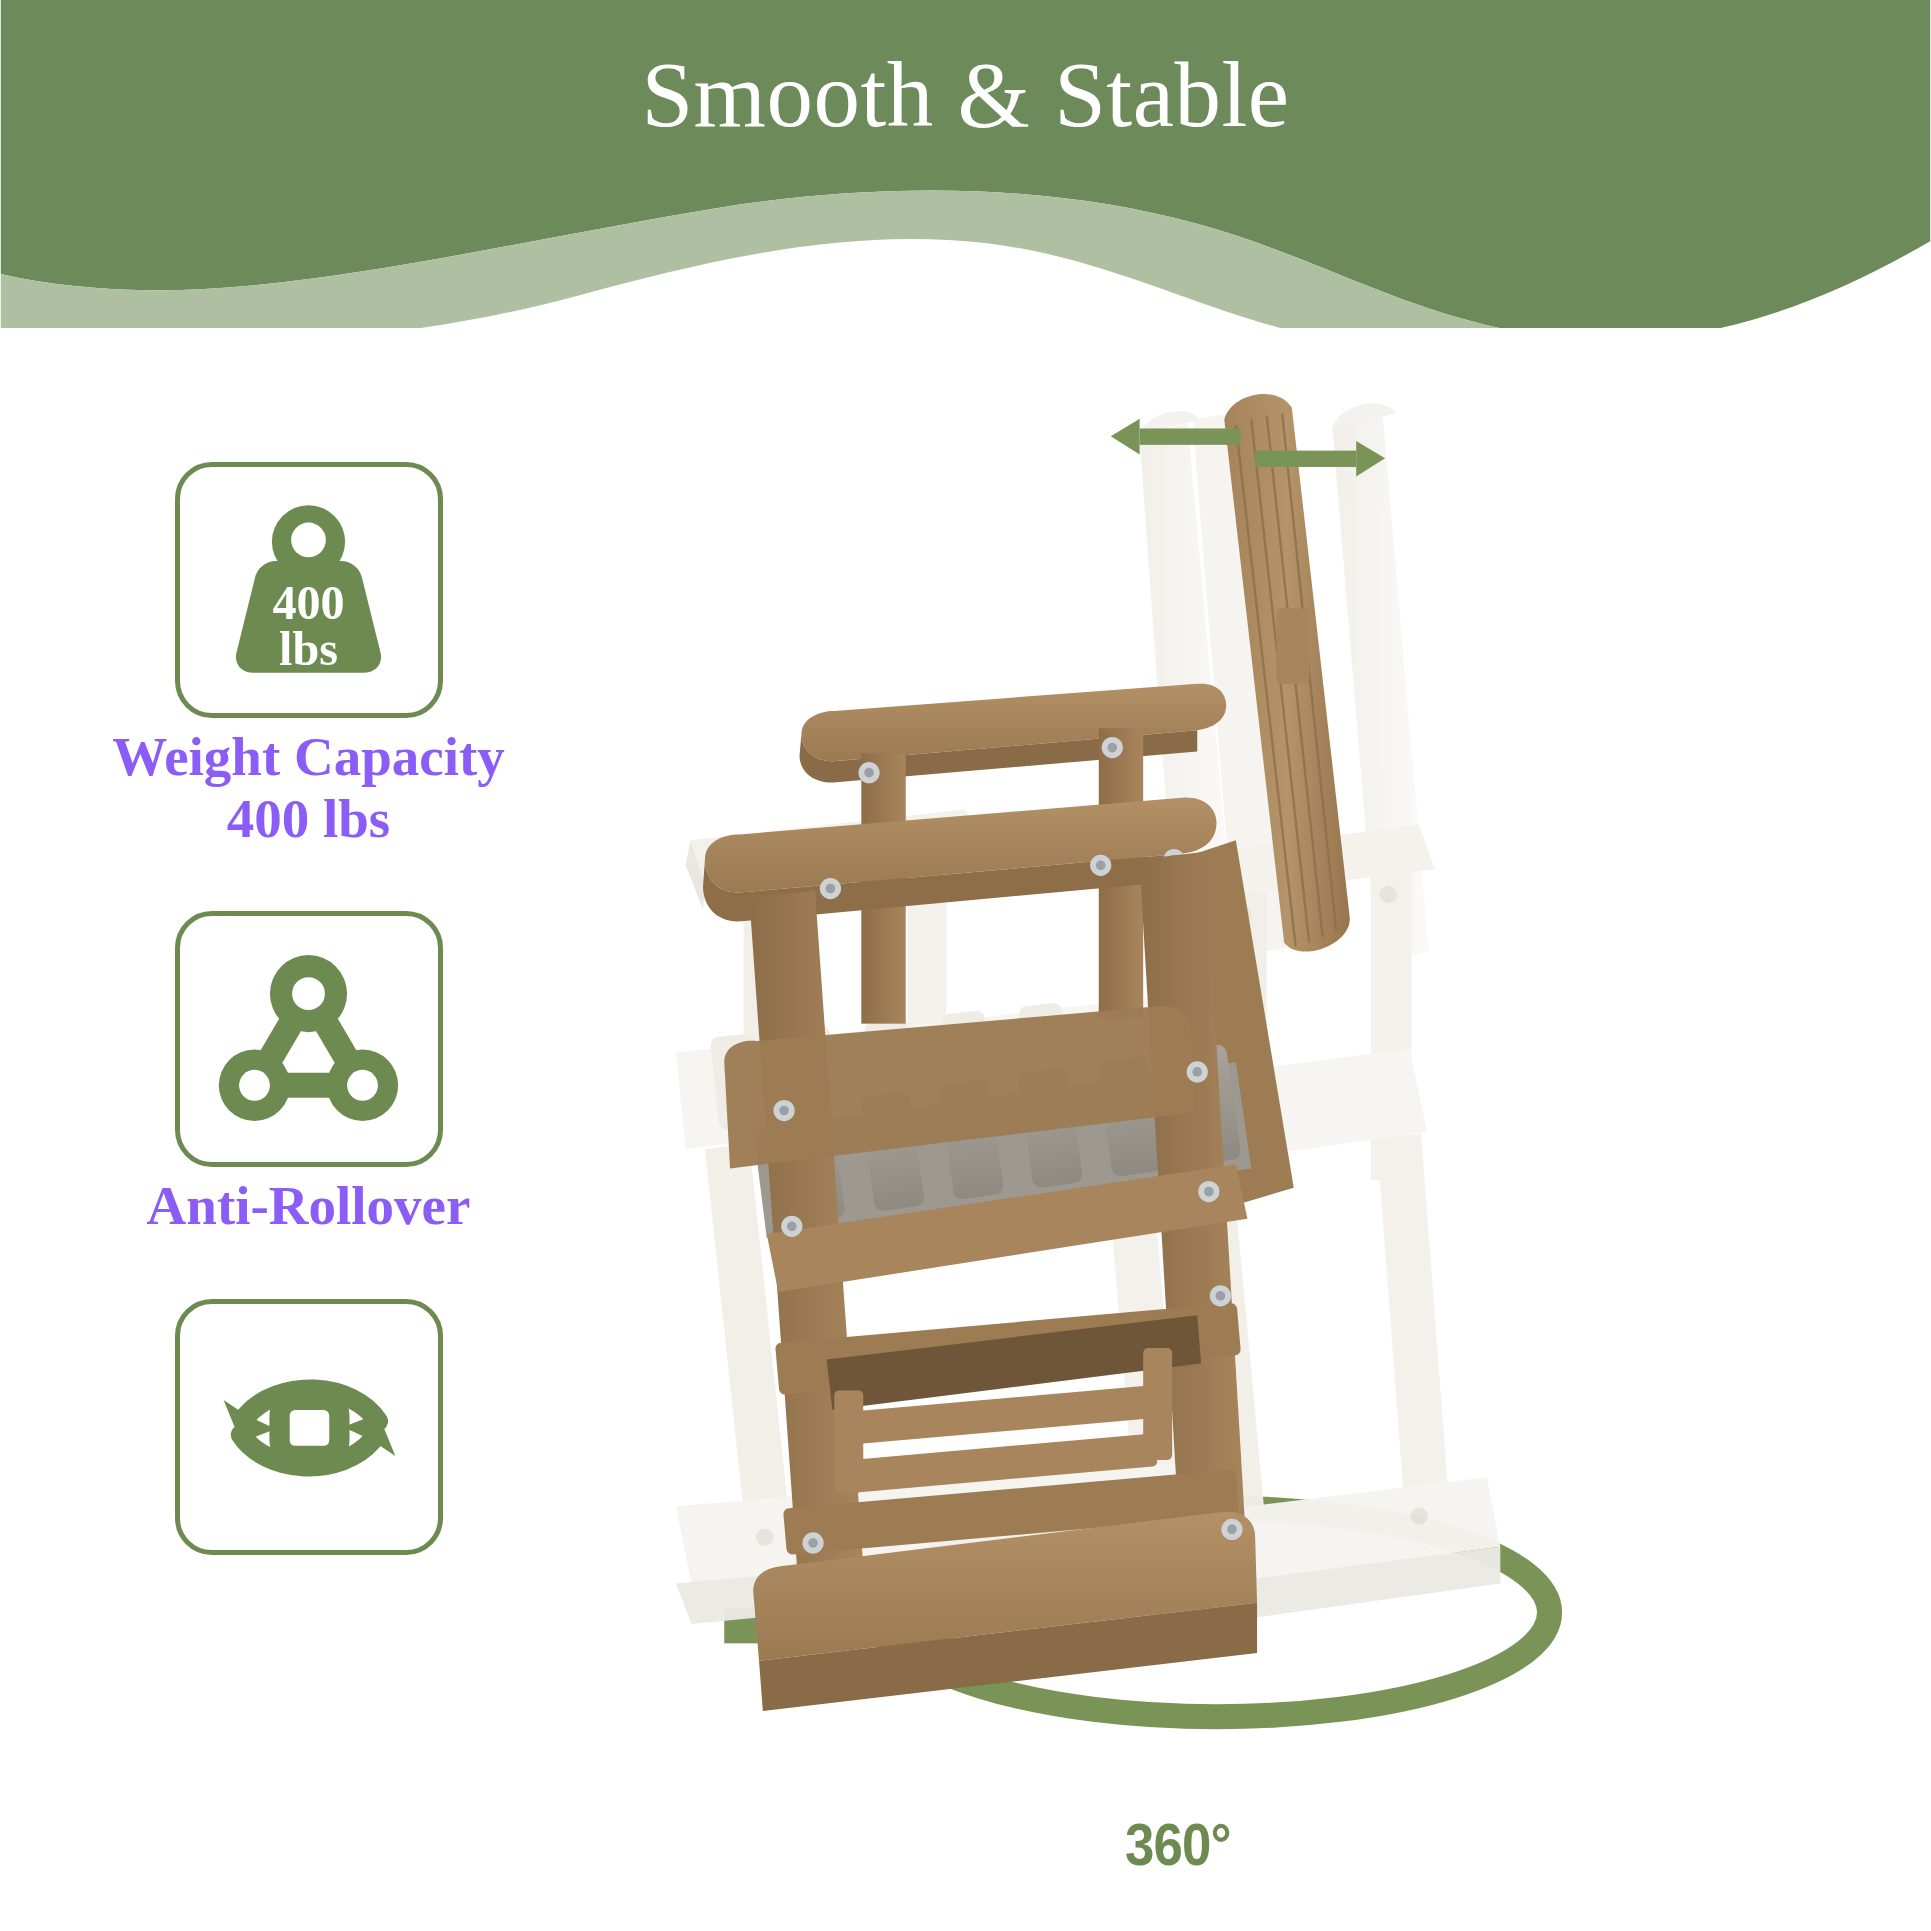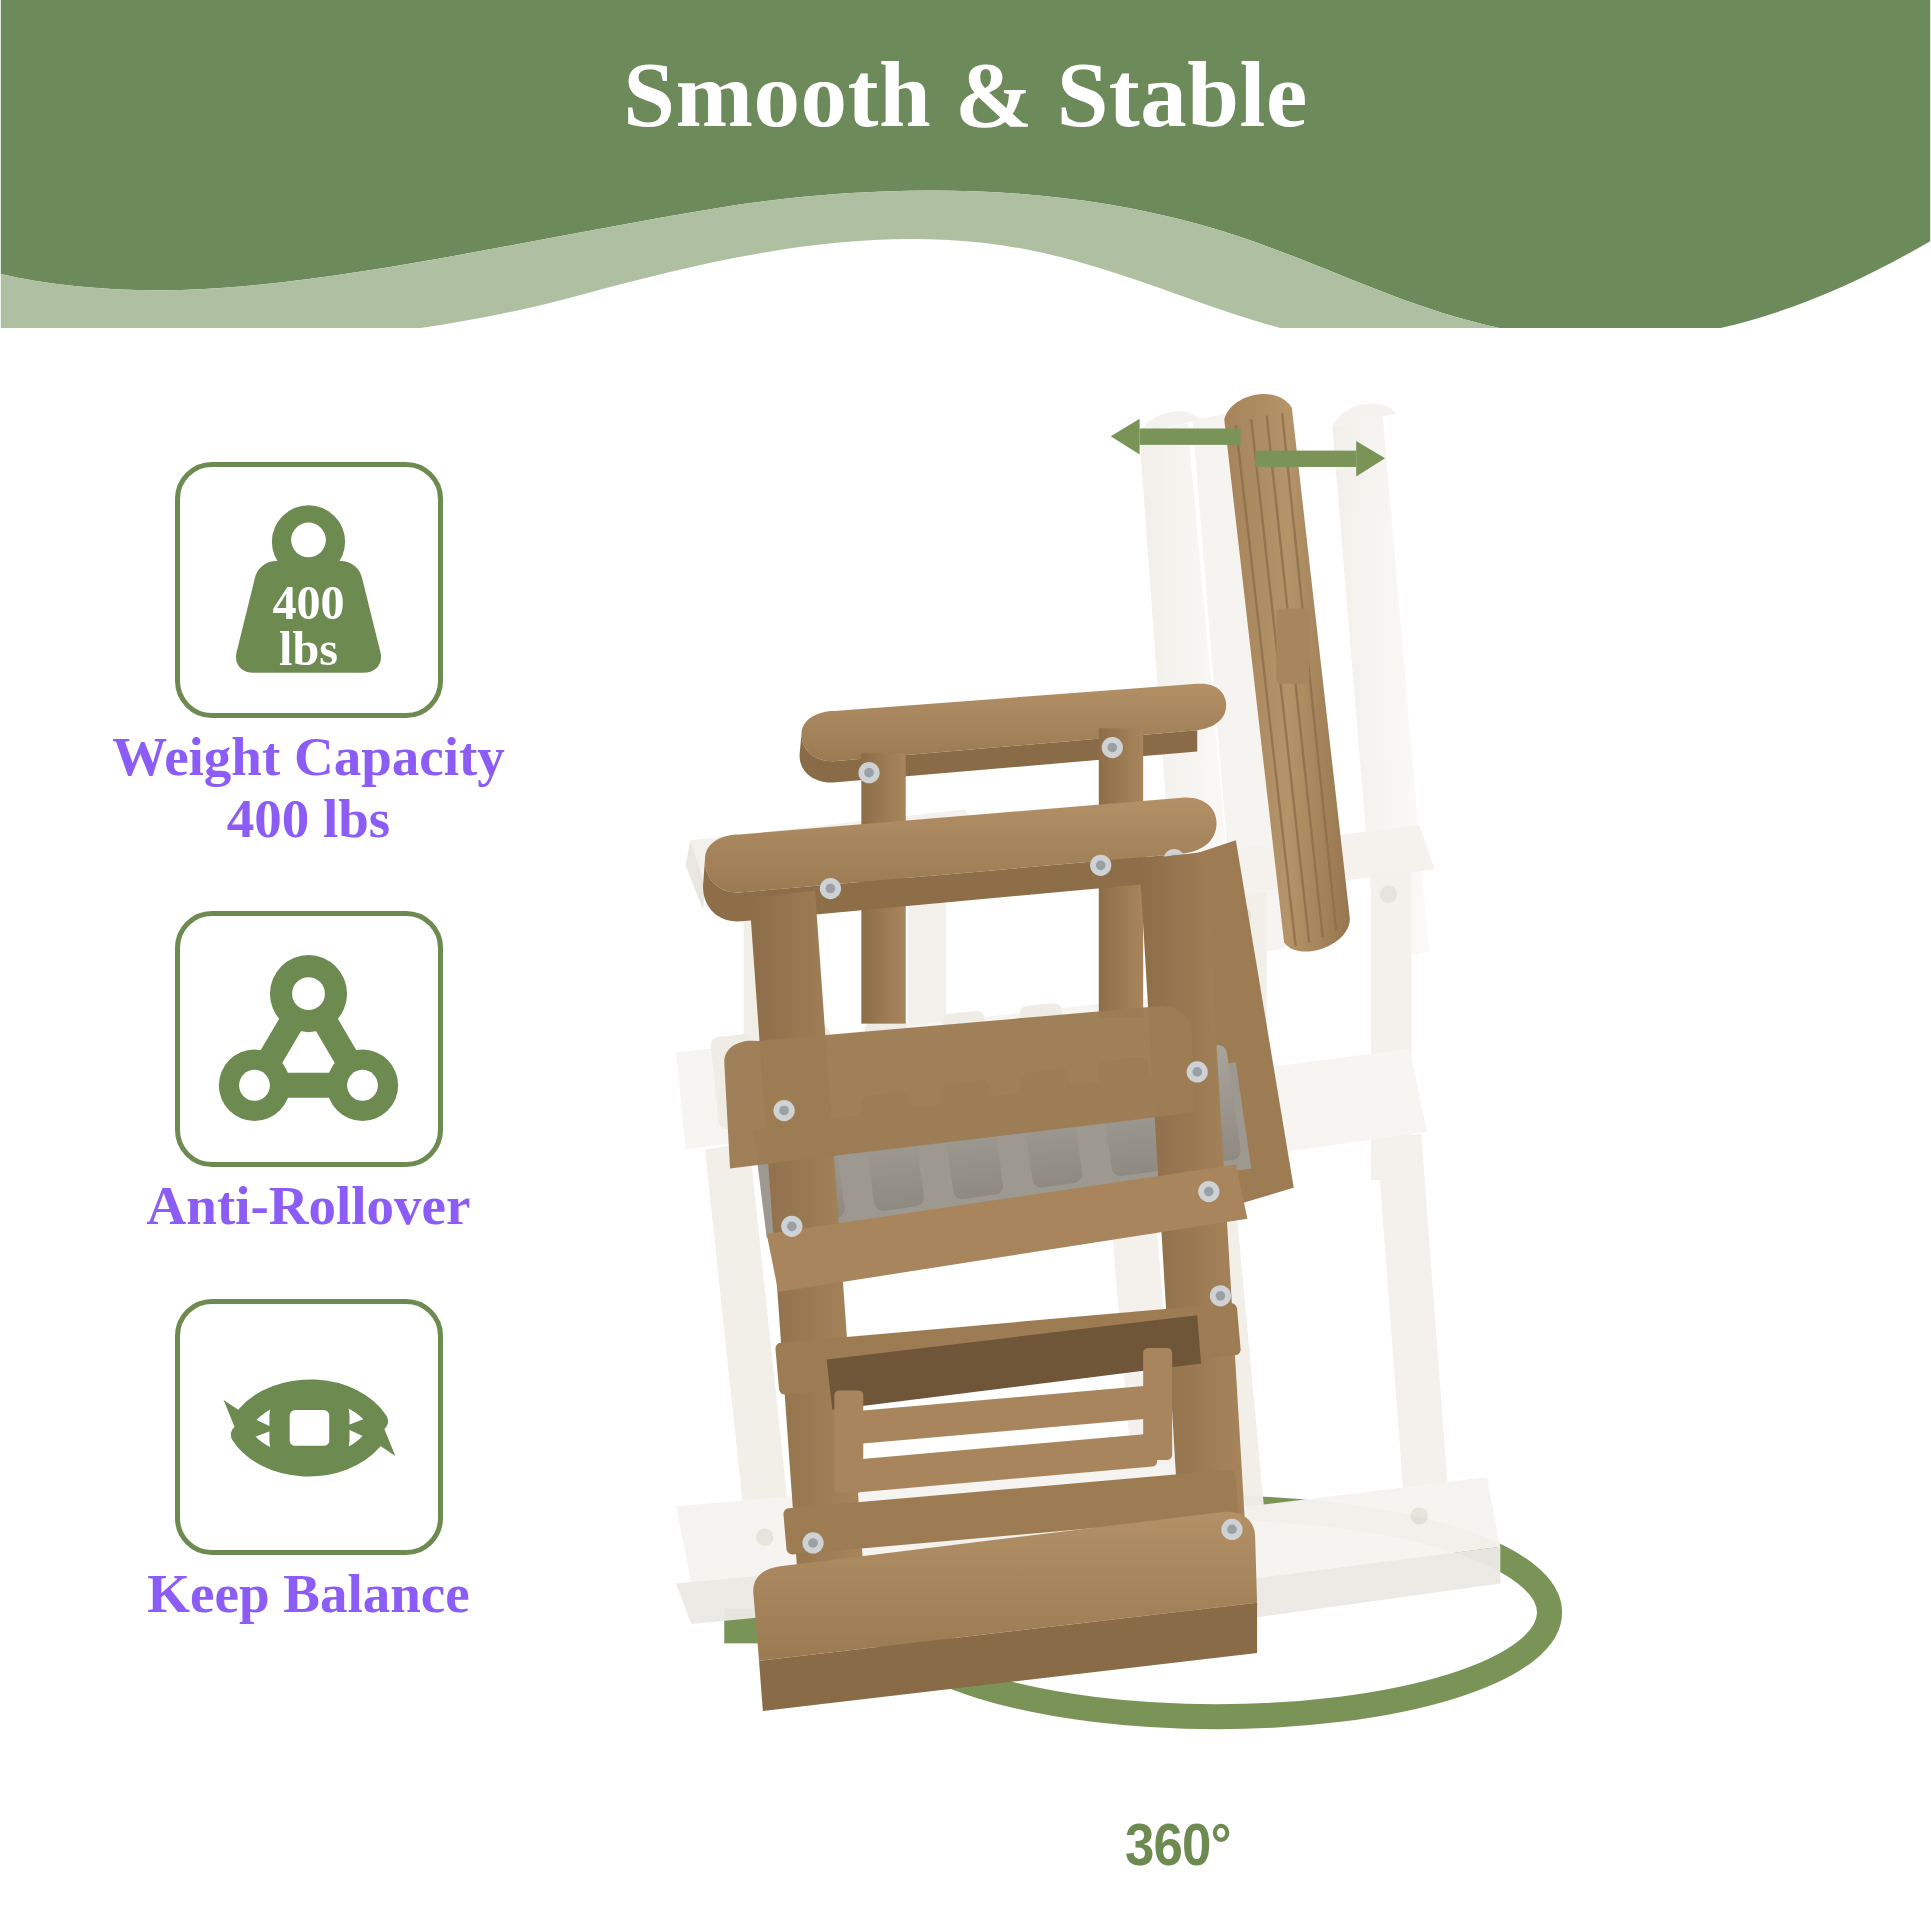--- a/index.html
+++ b/index.html
@@ -14,21 +14,21 @@
   
   #header-band{
     position:absolute; left:0; top:0; width:1931px; height:328px;
     overflow:hidden;
   }
   #header-band svg{ position:absolute; left:0; top:0; }
   #header-title{
     position:absolute; left:0; top:46px; width:1931px;
     text-align:center;
     font-family:"Liberation Serif", serif;
-    font-weight:bold;
+    font-weight:normal;
     font-size:93px;
     letter-spacing:0.5px;
     color:#ffffff;
     line-height:1.05;
     z-index:3;
   }
 
   
   #feature-list{
     position:absolute; left:101px; top:454px; width:415px;
@@ -154,21 +154,20 @@
           <path d="M30,98 A78,58 0 0 0 166,104"></path>
         </g>
 
         <path d="M36,78 L12,62 L30,106 L66,92 Z" fill="#6d8a50"></path>
 
         <path d="M166,104 L190,120 L172,76 L136,90 Z" fill="#6d8a50"></path>
 
         <rect x="70" y="62" width="62" height="58" rx="16" fill="none" stroke="#6d8a50" stroke-width="21"></rect>
       </svg>
     </div>
-    <div class="feature-label">Keep Balance</div>
   </div>
 </div>
 
 <div id="product-stage">
   <svg width="1371" height="1612" viewBox="0 0 1420 1670">
     <defs>
       <linearGradient id="teakTop" x1="0" y1="0" x2="0" y2="1">
         <stop offset="0" stop-color="#b39066"></stop>
         <stop offset="1" stop-color="#9b7a52"></stop>
       </linearGradient>

